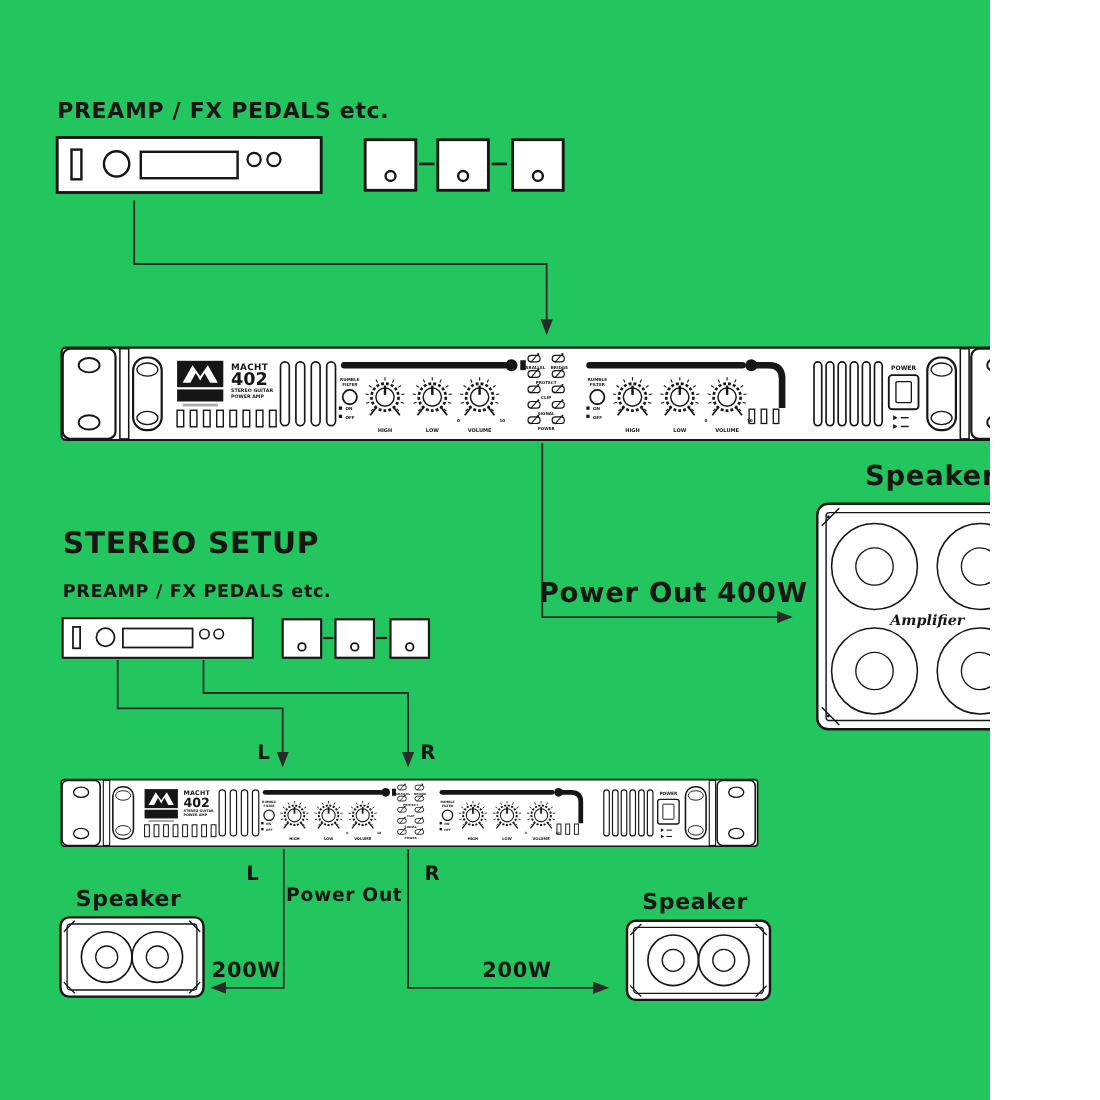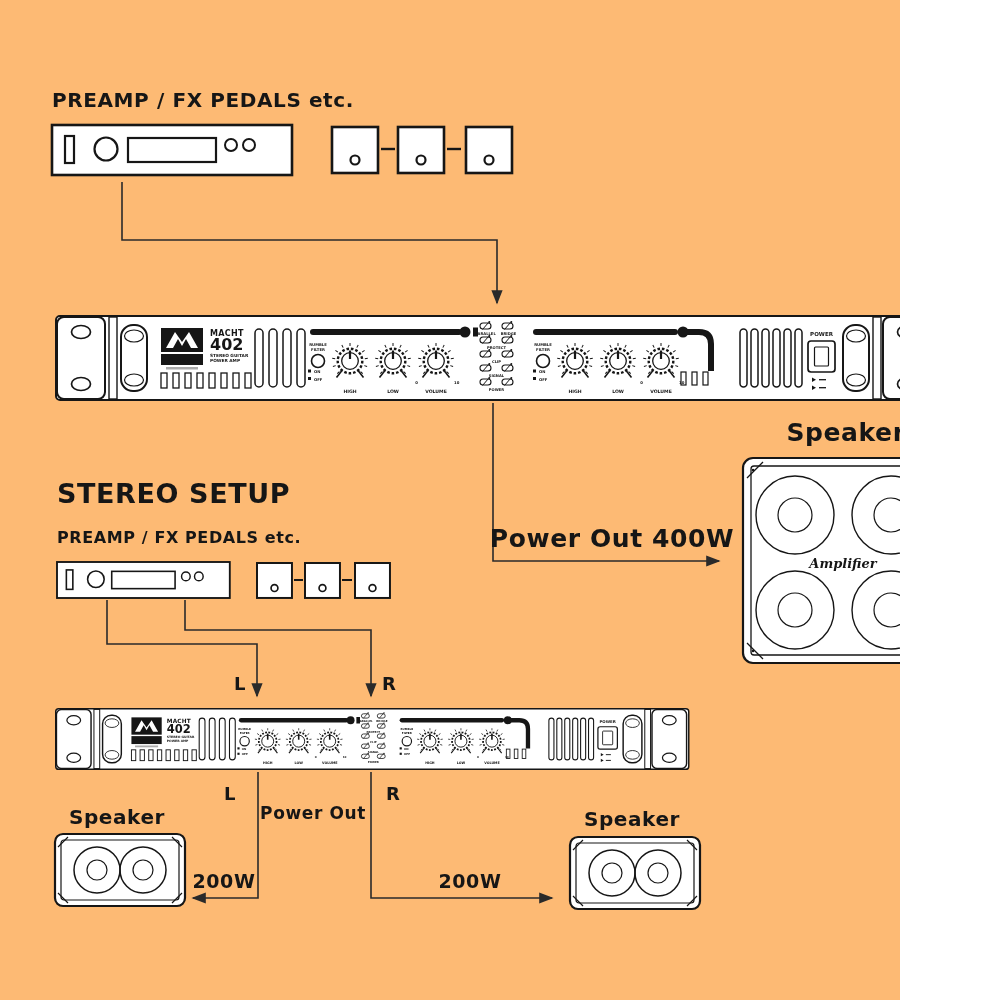--- a/index.html
+++ b/index.html
@@ -1,16 +1,16 @@
 <!DOCTYPE html>
 <html><head>
 <meta charset="utf-8">
 <style>
   html,body { margin:0; padding:0; background:#ffffff; }
-  .page { position:relative; width:900px; height:1000px; background:#fdba74; overflow:hidden; }
+  .page { position:relative; width:900px; height:1000px; background:#22c55e; overflow:hidden; }
   svg text { font-family:"DejaVu Sans","Liberation Sans",sans-serif; fill:#161616; font-weight:bold; }
   .hand { letter-spacing:0.6px; }
   .tt { font-size:3.8px; }
   .kl { font-size:4.6px; text-anchor:middle; }
   .sl { font-size:3.7px; text-anchor:middle; }
   .mt1 { font-size:8px; letter-spacing:0.3px; }
   .mt2 { font-size:16px; }
   .mt3 { font-size:4.3px; }
   .w { fill:#ffffff; stroke:#161616; }
   .n { fill:none; stroke:#161616; }

